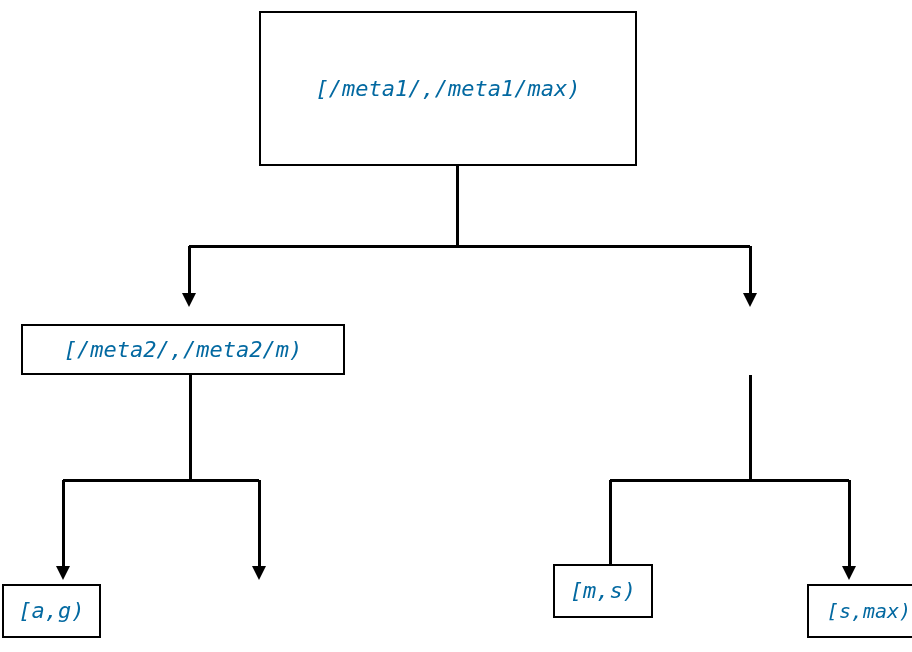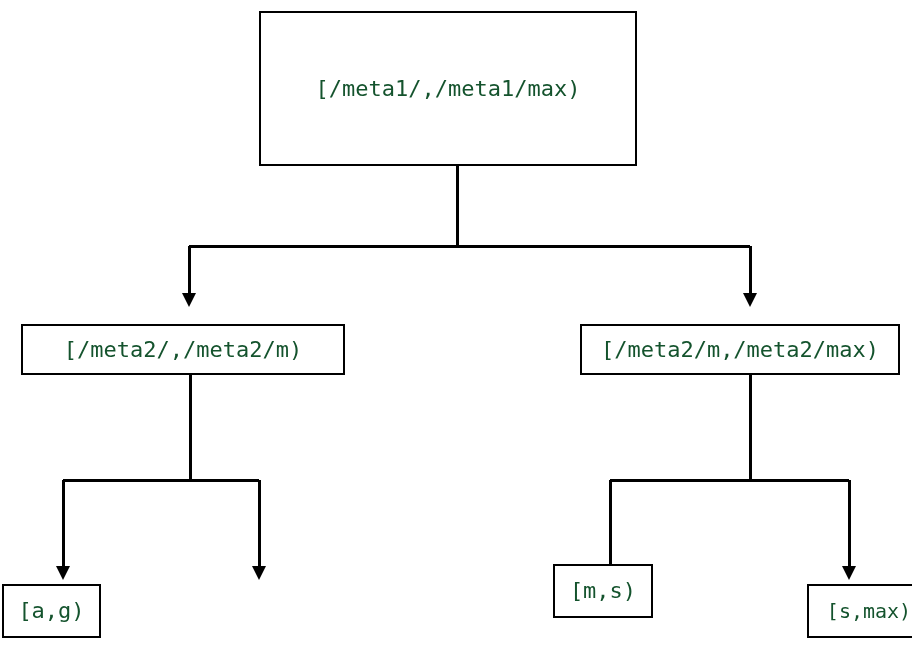--- a/index.html
+++ b/index.html
@@ -36,21 +36,22 @@
     display: flex;
     align-items: center;
     justify-content: center;
     color: #000000;
     white-space: pre;
     letter-spacing: 0px;
   }
   .node-label {
     display: block;
     line-height: 1;
-    color: #14532d;
+    color: #0369a1;
+    font-style: italic;
   }
   #node-root {
     left: 259px;
     top: 11px;
     width: 378px;
     height: 155px;
     font-size: 22px;
   }
   #node-mid-left {
     left: 21px;
@@ -142,23 +143,20 @@
   </svg>
 
   <div class="node" id="node-root">
     <span class="node-label">[/meta1/,/meta1/max)</span>
   </div>
 
   <div class="node" id="node-mid-left">
     <span class="node-label">[/meta2/,/meta2/m)</span>
   </div>
 
-  <div class="node" id="node-mid-right">
-    <span class="node-label">[/meta2/m,/meta2/max)</span>
-  </div>
 
   <div class="node" id="node-leaf-ag">
     <span class="node-label">[a,g)</span>
   </div>
 
 
   <div class="node" id="node-leaf-ms">
     <span class="node-label">[m,s)</span>
   </div>
 

